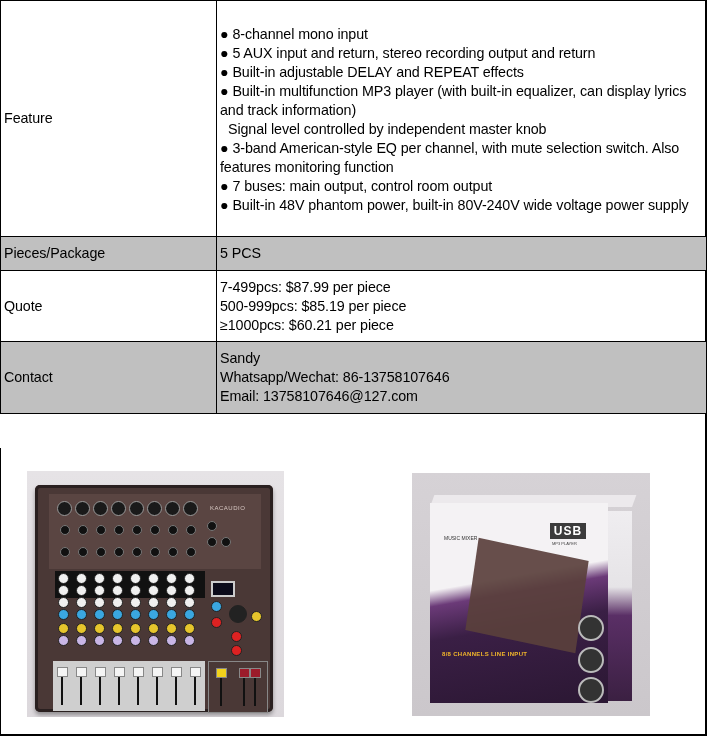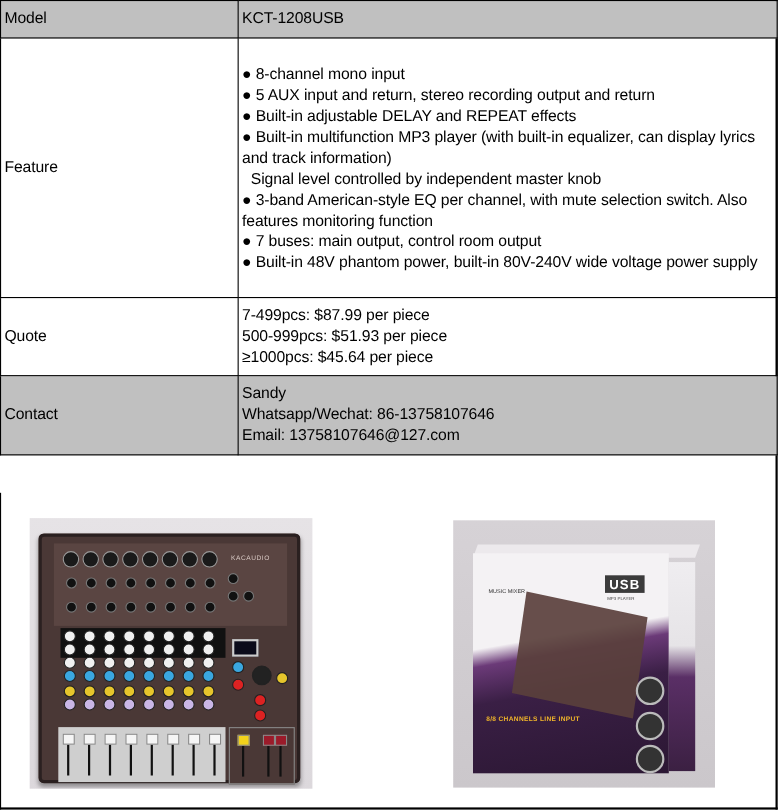--- a/index.html
+++ b/index.html
@@ -65,45 +65,45 @@
     .box-heading { position: absolute; left: 30px; top: 178px; font-size: 6px; font-weight: bold; color: #f2b62a; letter-spacing: .3px; }
     .box-circle { position: absolute; width: 22px; height: 22px; border-radius: 50%; background: #333; border: 2px solid #bbb; }
   </style>
 </head>
 <body>
 
 <div class="sheet"></div>
 
 <table class="spec">
   <tbody>
-      <tr class="gray r-model">
-    <td class="k">Model</td>
-    <td>KCT-1208USB</td>
-  </tr>
   <tr class="r-feature">
     <td class="k">Feature</td>
     <td>
       <div class="feature-list">
         <span class="feature-line">● 8-channel mono input</span>
         <span class="feature-line">● 5 AUX input and return, stereo recording output and return</span>
         <span class="feature-line">● Built-in adjustable DELAY and REPEAT effects</span>
         <span class="feature-line">● Built-in multifunction MP3 player (with built-in equalizer, can display lyrics and track information)</span>
         <span class="feature-line indent">Signal level controlled by independent master knob</span>
         <span class="feature-line">● 3-band American-style EQ per channel, with mute selection switch. Also features monitoring function</span>
         <span class="feature-line">● 7 buses: main output, control room output</span>
         <span class="feature-line">● Built-in 48V phantom power, built-in 80V-240V wide voltage power supply</span>
       </div>
     </td>
   </tr>
+  <tr class="gray r-pieces">
+    <td class="k">Pieces/Package</td>
+    <td>5 PCS</td>
+  </tr>
   <tr class="r-quote">
     <td class="k">Quote</td>
     <td>
       <span class="feature-line">7-499pcs: $87.99 per piece</span>
-      <span class="feature-line">500-999pcs: $51.93 per piece</span>
-      <span class="feature-line">≥1000pcs: $45.64 per piece</span>
+      <span class="feature-line">500-999pcs: $85.19 per piece</span>
+      <span class="feature-line">≥1000pcs: $60.21 per piece</span>
     </td>
   </tr>
   <tr class="gray r-contact">
     <td class="k">Contact</td>
     <td>
       <span class="feature-line">Sandy</span>
       <span class="feature-line">Whatsapp/Wechat: 86-13758107646</span>
       <span class="feature-line">Email: 13758107646@127.com</span>
     </td>
   </tr>

